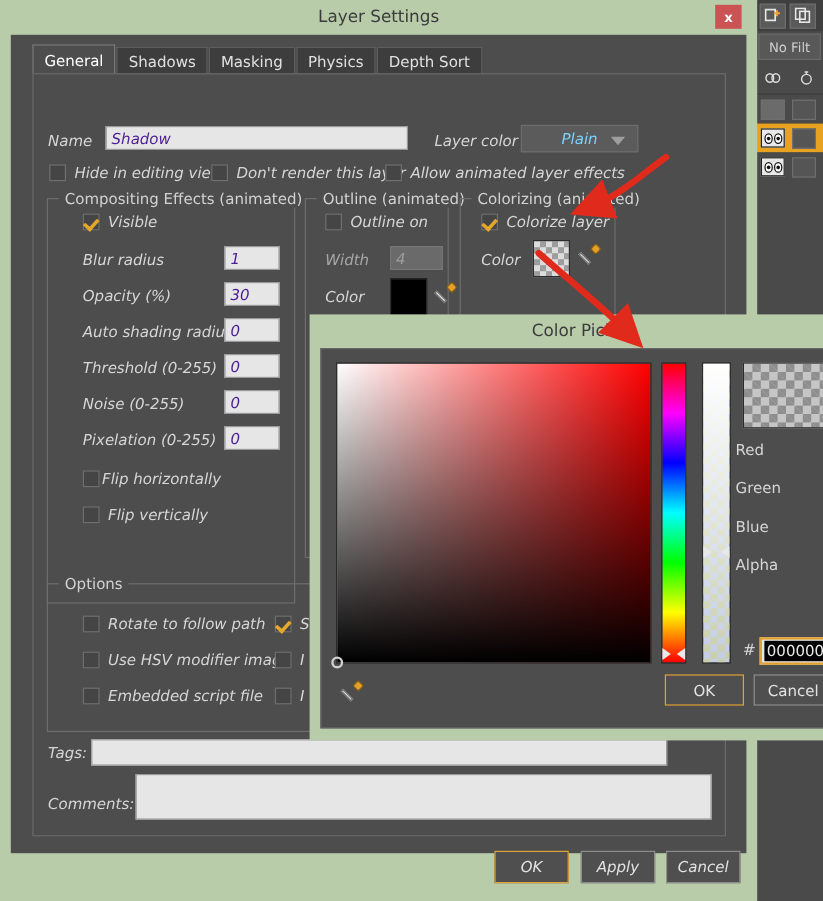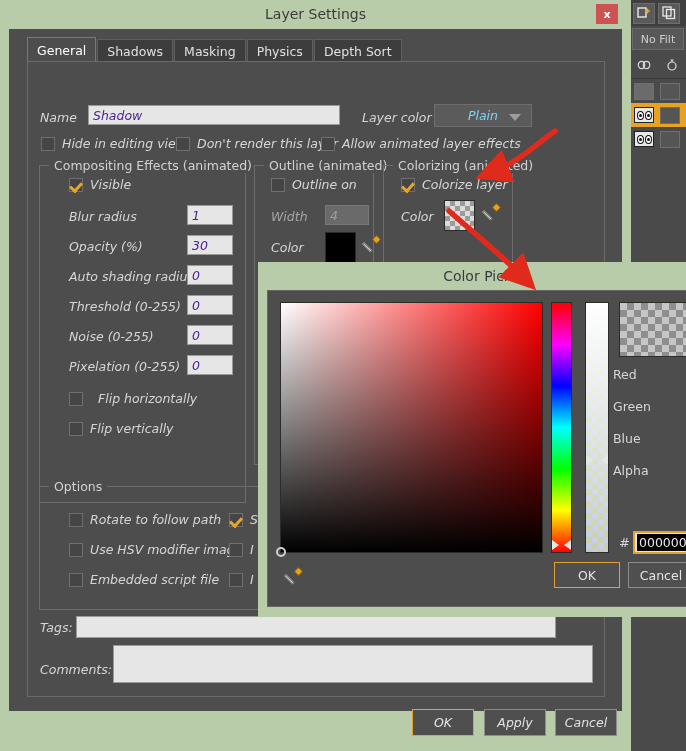--- a/index.html
+++ b/index.html
@@ -247,21 +247,21 @@
 
         <span class="lbl abs" style="left:29px;top:133px;">Threshold (0-255)</span>
         <div class="txtin abs" style="left:147px;top:129px;width:46px;">0</div>
 
         <span class="lbl abs" style="left:29px;top:163px;">Noise (0-255)</span>
         <div class="txtin abs" style="left:147px;top:159px;width:46px;">0</div>
 
         <span class="lbl abs" style="left:29px;top:193px;">Pixelation (0-255)</span>
         <div class="txtin abs" style="left:147px;top:189px;width:46px;">0</div>
 
-        <div class="abs" style="left:29px;top:225px;display:flex;align-items:center;gap:15px;">
+        <div class="abs" style="left:29px;top:225px;display:flex;align-items:center;gap:2px;">
           <span class="cbx"></span>
           <span class="lbl">Flip horizontally</span>
         </div>
         <div class="abs" style="left:29px;top:255px;display:flex;align-items:center;gap:7px;">
           <span class="cbx"></span>
           <span class="lbl">Flip vertically</span>
         </div>
       </div>
 
       <div class="group" style="left:226px;top:103px;width:120px;height:300px;">

